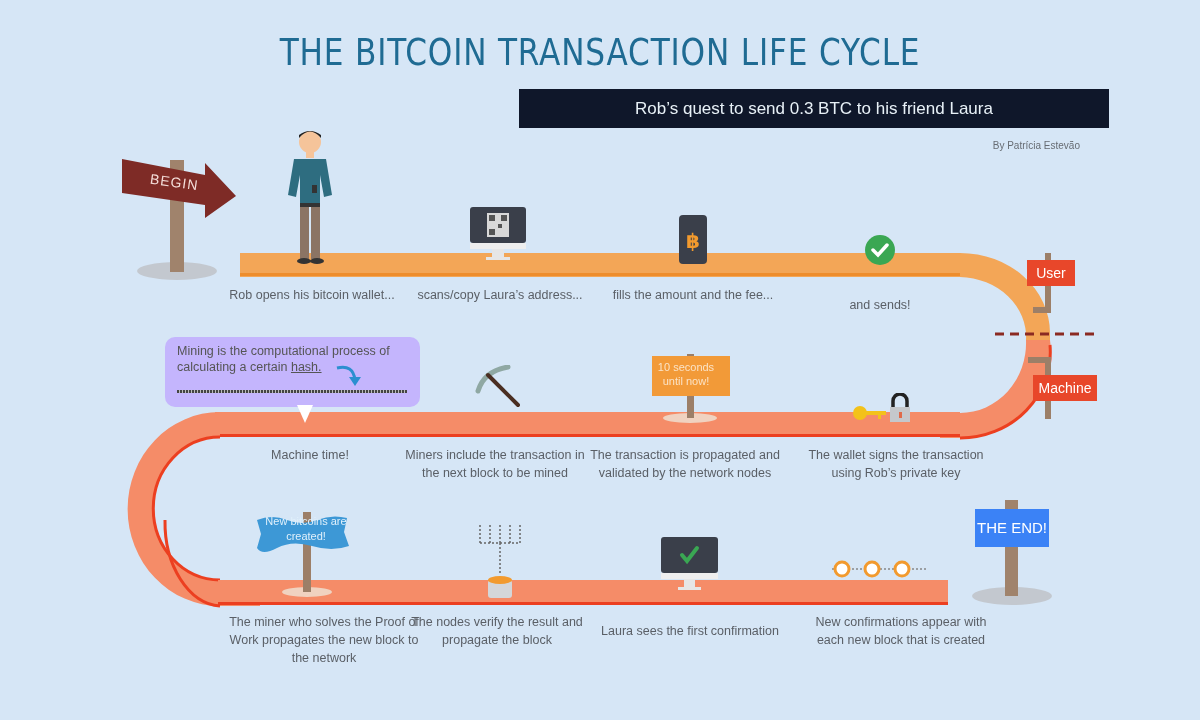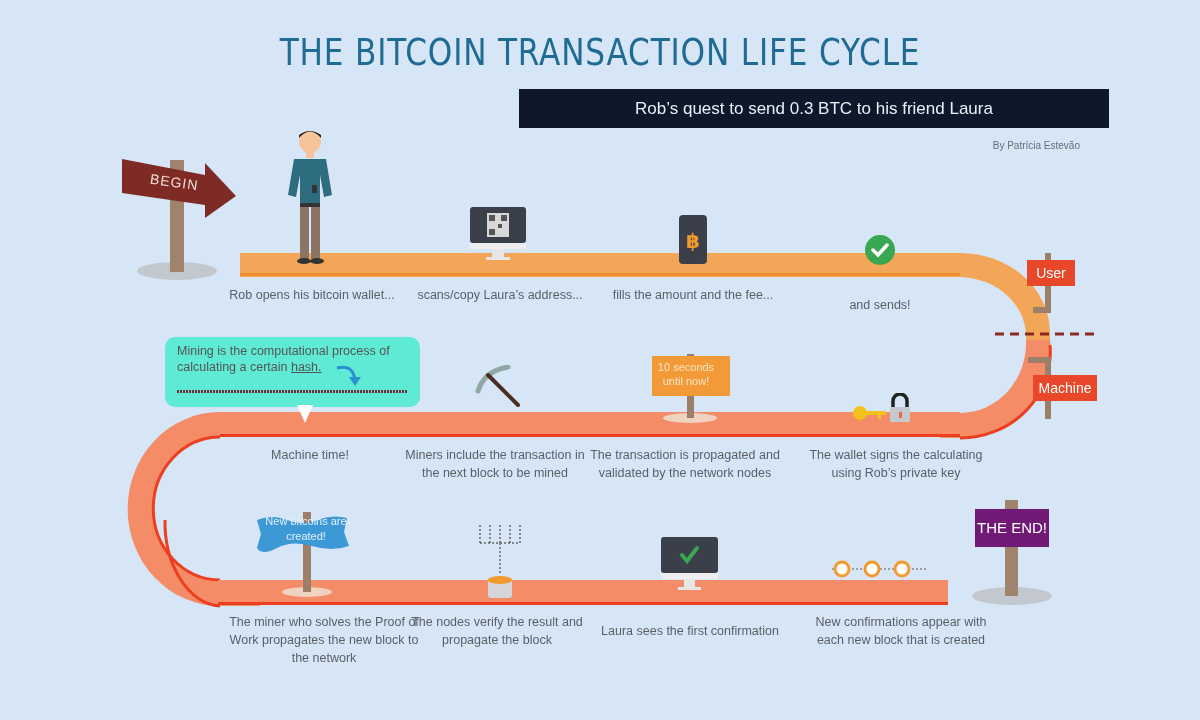--- a/index.html
+++ b/index.html
@@ -7,21 +7,21 @@
          font-family:"Liberation Sans", "DejaVu Sans", sans-serif; color:#555b63; }
   .abs { position:absolute; }
   .title { left:0; width:1200px; top:30px; text-align:center; font-size:38px; letter-spacing:1px;
            color:#1f6b93; font-family:"DejaVu Sans", sans-serif; transform:scaleX(0.82); transform-origin:600px 0; }
   .subtitle-bar { left:519px; top:89px; width:590px; height:39px; background:#0f172a; color:#e8f1f7;
                   font-size:17px; line-height:39px; text-align:center; }
   .byline { left:940px; top:140px; width:140px; text-align:right; font-size:10px; color:#676c73; }
   .cap { font-size:12.5px; line-height:18px; text-align:center; color:#5a5f66; width:200px; }
   svg.path { position:absolute; left:0; top:0; }
   .sign { position:absolute; color:#fff; text-align:center; }
-  .bubble { left:165px; top:337px; width:255px; height:70px; background:#5eead4; border-radius:10px; }
+  .bubble { left:165px; top:337px; width:255px; height:70px; background:#c4b5fd; border-radius:10px; }
   .bubble-text { position:absolute; left:12px; top:6px; font-size:12.5px; line-height:16px; color:#555; width:240px; }
   .bubble-hash { position:absolute; left:12px; top:53px; width:230px; height:3px;
                  background:repeating-linear-gradient(90deg,#444 0 2px,#bbb 2px 3px); }
   .bubble-tail { left:297px; top:405px; width:0; height:0; border-left:8px solid transparent;
                  border-right:8px solid transparent; border-top:18px solid #fff; }
 </style>
 </head>
 <body>
 
 <div class="abs title">THE BITCOIN TRANSACTION LIFE CYCLE</div>
@@ -57,21 +57,21 @@
   <rect x="170" y="160" width="14" height="112" fill="#a0836c"></rect>
   <polygon points="122,159 205,175 205,163 236,196 205,218 205,205 122,193" fill="#7e2b26"></polygon>
 
   <ellipse cx="1012" cy="596" rx="40" ry="9" fill="#c3c8cf"></ellipse>
   <rect x="1005" y="500" width="13" height="96" fill="#a0836c"></rect>
 </svg>
 
 <div class="sign" style="left:150px;top:174px;font-size:14px;transform:rotate(8deg);letter-spacing:1px;color:#f3dcd8;">BEGIN</div>
 <div class="sign" style="left:1027px;top:260px;width:48px;height:26px;line-height:26px;background:#e8472a;font-size:14px;">User</div>
 <div class="sign" style="left:1033px;top:375px;width:64px;height:26px;line-height:26px;background:#e8472a;font-size:14px;">Machine</div>
-<div class="sign" style="left:975px;top:509px;width:74px;height:38px;line-height:38px;background:#701a75;font-size:15px;">THE END!</div>
+<div class="sign" style="left:975px;top:509px;width:74px;height:38px;line-height:38px;background:#3b82f6;font-size:15px;">THE END!</div>
 
 <svg class="abs" style="left:280px;top:125px;" width="60" height="140">
   <circle cx="30" cy="17" r="11" fill="#f5c49a"></circle>
   <path d="M19 13 Q30 0 41 13 L41 10 Q30 2 19 10 Z" fill="#222"></path>
   <rect x="26" y="27" width="8" height="6" fill="#f5c49a"></rect>
   <path d="M14 34 H46 L52 70 L44 72 L40 50 V80 H20 V50 L16 72 L8 70 Z" fill="#2e6d80"></path>
   <rect x="20" y="78" width="20" height="4" fill="#333"></rect>
   <rect x="20" y="82" width="9" height="52" fill="#8b7464"></rect>
   <rect x="31" y="82" width="9" height="52" fill="#8b7464"></rect>
   <ellipse cx="24" cy="136" rx="7" ry="3" fill="#333"></ellipse>
@@ -106,21 +106,21 @@
 <div class="abs cap" style="left:780px;top:296px;">and sends!</div>
 
 <svg class="abs" style="left:850px;top:393px;" width="62" height="30">
   <circle cx="10" cy="20" r="7" fill="#f3c21a"></circle>
   <rect x="14" y="18" width="22" height="4" fill="#f3c21a"></rect>
   <rect x="28" y="22" width="3" height="4" fill="#f3c21a"></rect>
   <path d="M43 14 V8 A7 7 0 0 1 57 8 V14" stroke="#222" stroke-width="3.5" fill="none"></path>
   <rect x="40" y="14" width="20" height="15" fill="#c5c8cc"></rect>
   <rect x="49" y="19" width="3" height="6" fill="#e06a4a"></rect>
 </svg>
-<div class="abs cap" style="left:796px;top:446px;">The wallet signs the calculating using Rob’s private key</div>
+<div class="abs cap" style="left:796px;top:446px;">The wallet signs the transaction using Rob’s private key</div>
 
 <svg class="abs" style="left:643px;top:352px;" width="92" height="72">
   <ellipse cx="47" cy="66" rx="27" ry="5" fill="#f0d2c0"></ellipse>
   <rect x="44" y="2" width="7" height="64" fill="#9c7f68"></rect>
   <rect x="9" y="4" width="78" height="40" fill="#f29a38"></rect>
 </svg>
 <div class="sign" style="left:654px;top:360px;width:64px;font-size:11px;line-height:14px;color:#fbe3c6;">10 seconds until now!</div>
 <div class="abs cap" style="left:585px;top:446px;">The transaction is propagated and validated by the network nodes</div>
 
 <svg class="abs" style="left:474px;top:365px;" width="50" height="44">

